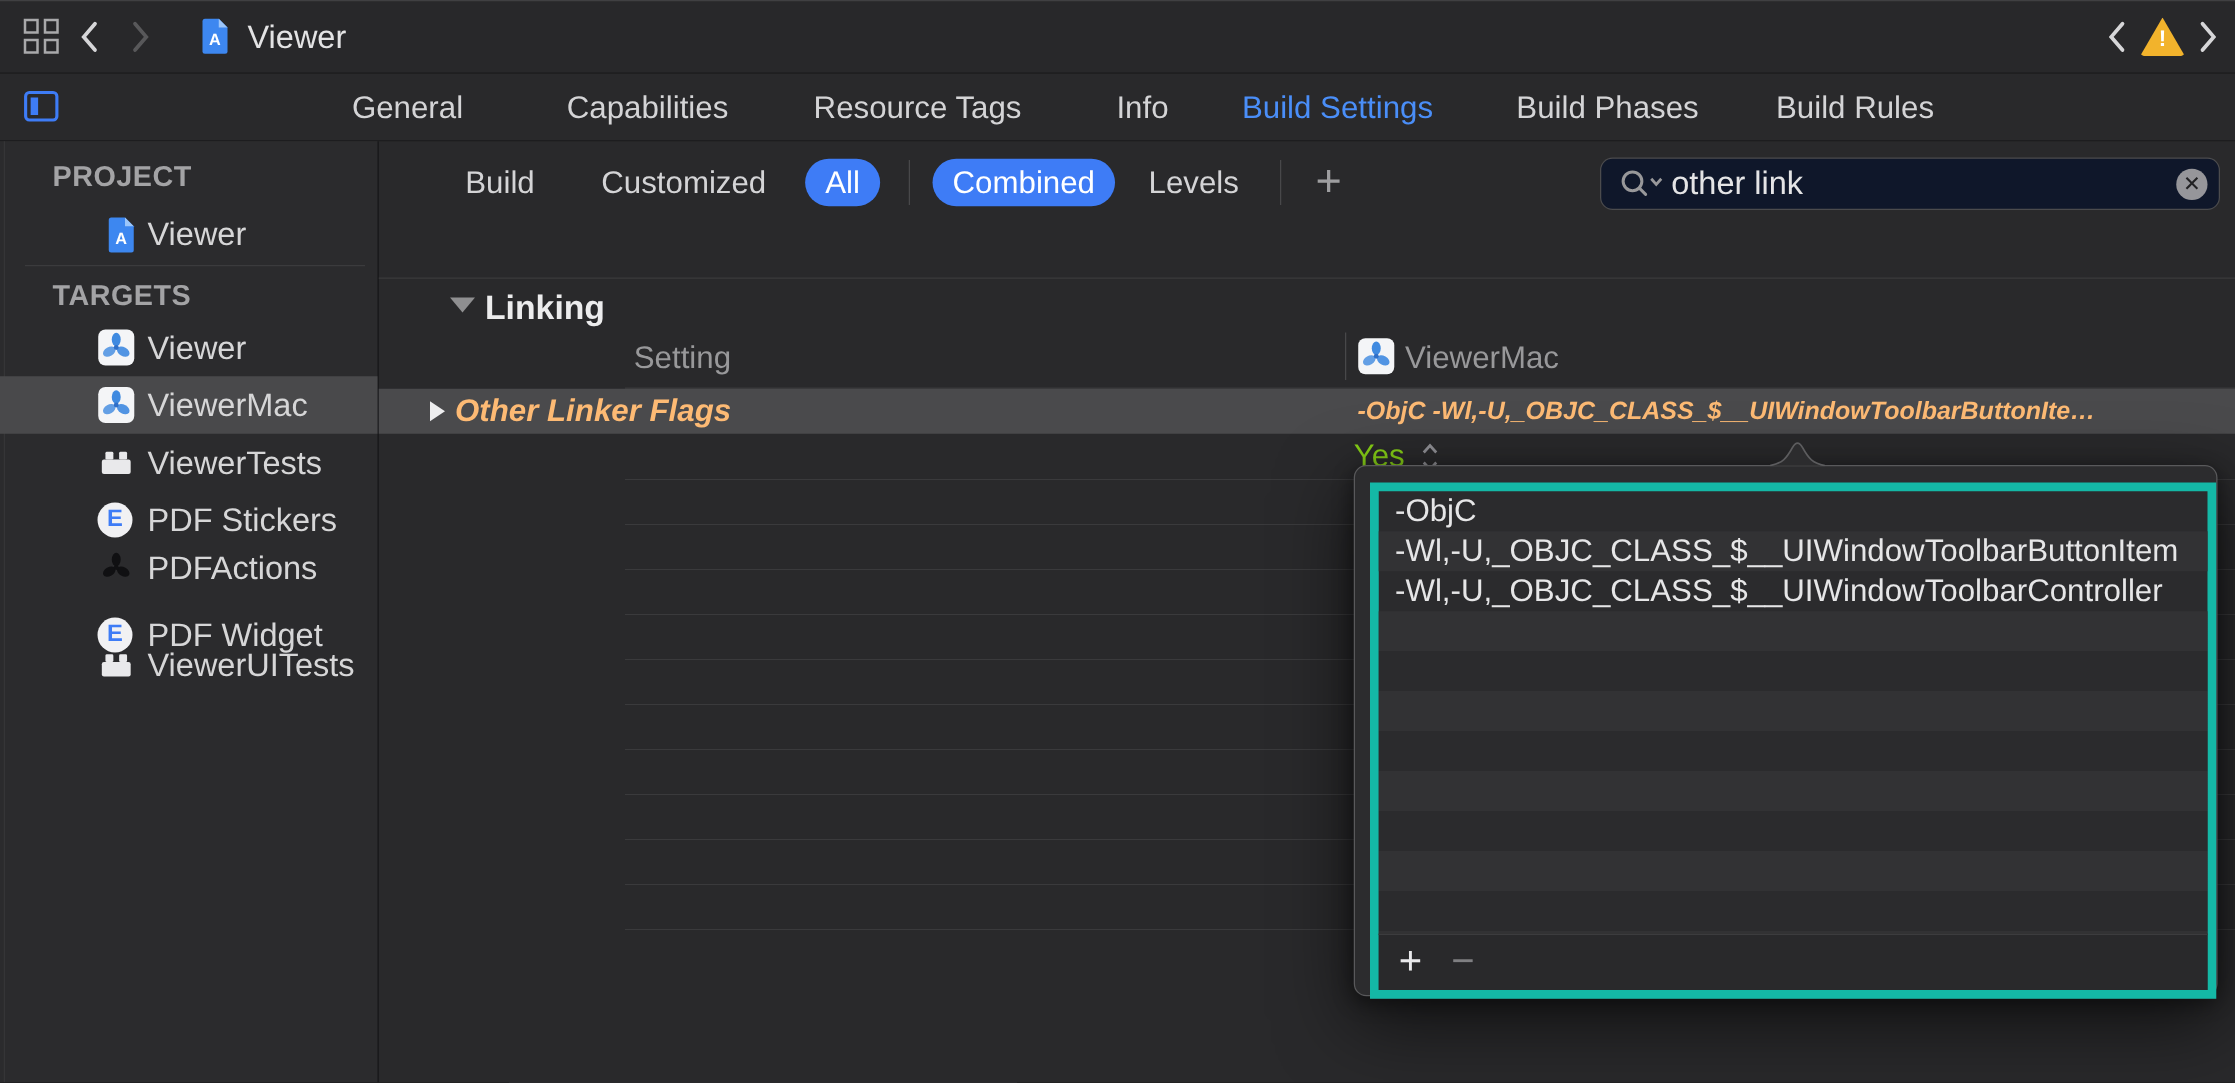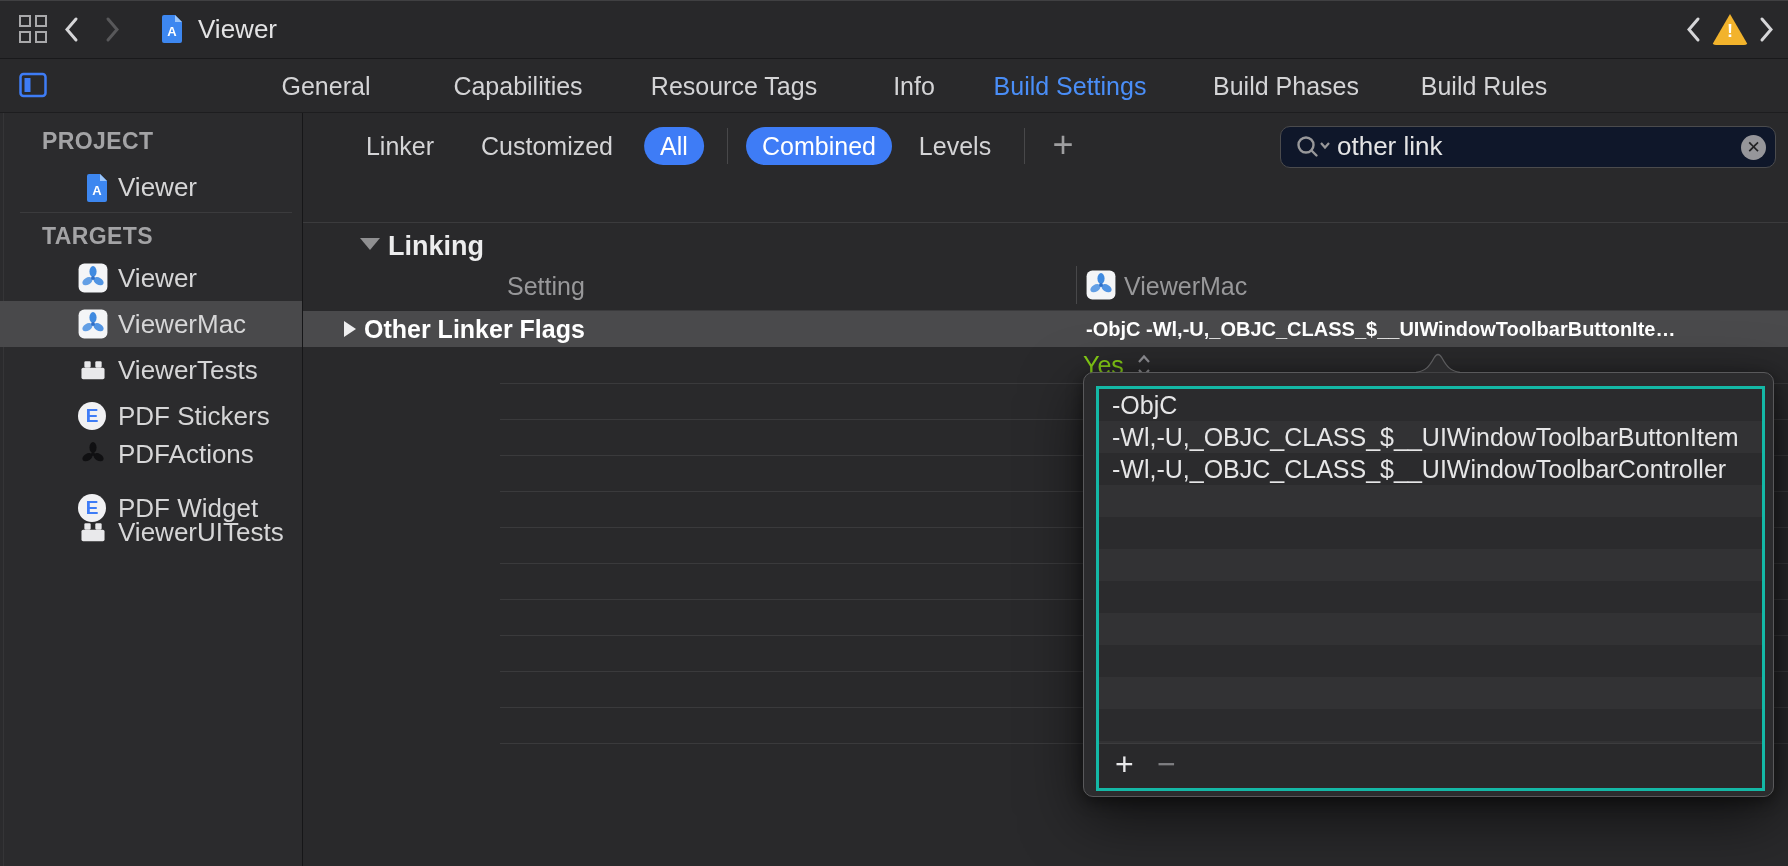--- a/index.html
+++ b/index.html
@@ -39,29 +39,29 @@
   
   .hairline{background:#3b3b3d;}
   .colhead{font-size:25px;color:#98989a;white-space:nowrap;}
   .tri-down{width:0;height:0;border-left:10px solid transparent;border-right:10px solid transparent;
             border-top:12px solid #8f8f91;}
   .tri-right{width:0;height:0;border-top:8px solid transparent;border-bottom:8px solid transparent;
             border-left:12px solid #eeeeef;}
   #olf-row{left:303px;top:311px;width:1485px;height:36px;}
   #olf-row.hl{background:#4a4a4c;}
   .rowtext{font-size:25px;line-height:36px;white-space:nowrap;}
-  .bold{font-weight:bold;color:#ffffff;}
+  .bold{font-weight:bold;color:#fdba74;font-style:italic;}
   #row-seps{left:500px;top:383px;width:1288px;height:361px;
      background:repeating-linear-gradient(to bottom,#3a3a3c 0 1px,transparent 1px 36px);}
   
   #popover{left:1083px;top:372px;width:689px;height:423px;background:#2c2c2e;z-index:10;
      border:1px solid #59595b;border-radius:10px;
      box-shadow:0 20px 60px rgba(0,0,0,.6),0 4px 16px rgba(0,0,0,.45);}
   #pop-list{position:absolute;left:12px;top:13px;width:663px;height:399px;background:#2b2b2d;
-     border:3px solid #14b8a6;}
+     border:7px solid #14b8a6;}
   .pop-item{height:32px;line-height:32px;font-size:25px;color:#e6e6e7;padding-left:13px;white-space:nowrap;overflow:hidden;}
   .pop-item:nth-child(even){background:#323234;}
   #pop-stripes{position:absolute;left:0;top:96px;width:663px;height:259px;
      background:repeating-linear-gradient(to bottom,#323234 0 32px,#2b2b2d 32px 64px);}
   #pop-bar{position:absolute;left:0;bottom:0;width:663px;height:44px;background:#29292b;border-top:1px solid #3c3c3e;}
   .pm{position:absolute;top:0;font-size:32px;line-height:40px;font-weight:300;}
 </style>
 </head>
 <body>
 
@@ -190,21 +190,21 @@
     <div class="srow" style="top:396px">
       <svg class="sicon" width="30" height="30" viewBox="0 0 26 26">
         <rect x="3" y="11" width="20" height="10" rx="1.5" fill="#e9e9eb"></rect>
         <rect x="5.5" y="5.5" width="5.5" height="5.5" rx="1" fill="#e9e9eb"></rect>
         <rect x="15" y="5.5" width="5.5" height="5.5" rx="1" fill="#e9e9eb"></rect>
       </svg>
       <span class="slabel">ViewerUITests</span>
     </div>
   </div>
 
-  <div class="scope" style="left:400px">Linker</div>
+  <div class="scope" style="left:400px">Build</div>
   <div class="scope" style="left:547px">Customized</div>
   <div class="scope active" style="left:674px">All</div>
   <div class="abs vsep" style="left:727px;top:128px;height:36px"></div>
   <div class="scope active" style="left:819px">Combined</div>
   <div class="scope" style="left:955px">Levels</div>
   <div class="abs vsep" style="left:1024px;top:128px;height:36px"></div>
   <div class="abs" style="left:1063px;top:124px;transform:translateX(-50%);font-size:36px;font-weight:300;color:#9e9ea0">+</div>
 
   <div id="search" class="abs">
     <svg class="abs" style="left:14px;top:7px" width="36" height="26" viewBox="0 0 36 26">

